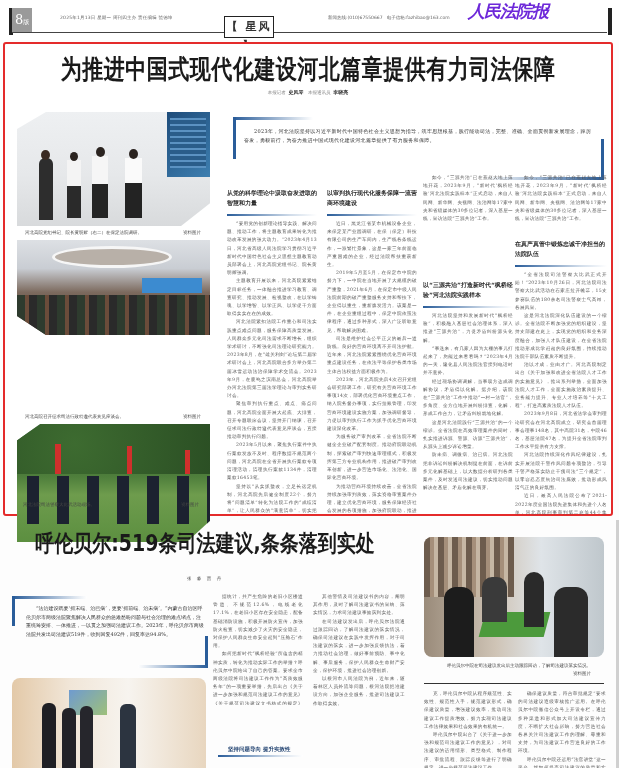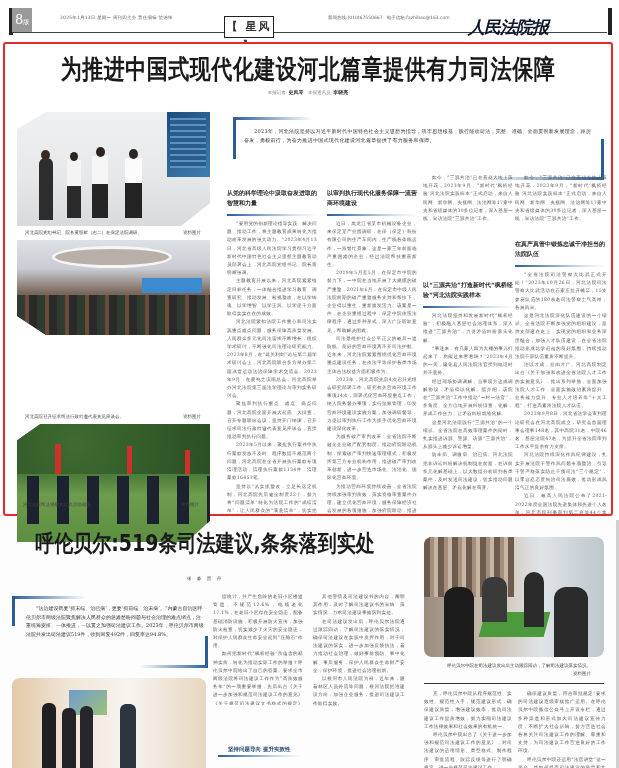--- a/index.html
+++ b/index.html
@@ -9,21 +9,21 @@
 
 .masthead{position:absolute;left:0;top:0;width:619px;height:40px;background:#fff}
 .pageno{position:absolute;left:12px;top:8px;width:20px;height:24px;background:#9a9a9a;color:#fff;font-family:"DejaVu Serif",serif;font-size:13px;line-height:24px;padding-left:3px}
 .pageno .ban{font-size:6px}
 .lbar{position:absolute;left:9px;top:8px;width:4px;height:27px;background:#222}
 .rbar{position:absolute;right:7px;top:8px;width:4px;height:27px;background:#222}
 .meta-l{position:absolute;left:60px;top:15px;font-size:4.5px;color:#666;font-family:"DejaVu Sans",sans-serif;letter-spacing:.2px}
 .meta-r{position:absolute;left:328px;top:15px;font-size:4.5px;color:#666;font-family:"DejaVu Sans",sans-serif}
 .hline{position:absolute;left:12px;top:32px;width:595px;height:1px;background:#444}
 .column-box{position:absolute;left:224px;top:16px;width:50px;height:22px;border:1.5px solid #222;background:#fff;text-align:center;font-size:11px;font-weight:bold;line-height:19px;font-family:"DejaVu Serif",serif;letter-spacing:2px}
-.logo{position:absolute;left:468px;top:16px;font-family:"DejaVu Serif",serif;font-size:17px;font-style:italic;font-weight:bold;color:#0f172a;letter-spacing:-1px}
+.logo{position:absolute;left:468px;top:0;font-family:"DejaVu Serif",serif;font-size:17px;font-style:italic;font-weight:bold;color:#6d28d9;letter-spacing:-1px}
 
 .a1{position:absolute;left:3px;top:42px;width:610px;height:474px;border:2px solid #e42b2b;border-radius:3px;background:#fff}
 .h1{position:absolute;left:0;top:8px;width:100%;text-align:center;font-family:"DejaVu Sans",sans-serif;font-weight:bold;font-size:21px;color:#1a1a1a;letter-spacing:.5px;transform:scaleY(1.25);transform-origin:top}
 .byline{position:absolute;left:0;top:45px;width:100%;text-align:center;font-size:4.5px;color:#888}
 .byline b{color:#333;font-family:"DejaVu Sans",sans-serif;font-size:5px}
 .lead{position:absolute;left:225px;top:73px;width:380px;height:56px}
 .lead .bl{position:absolute;left:3px;top:0;width:3px;height:42px;background:#2a5d9a}
 .lead .bt{position:absolute;left:3px;top:0;width:80px;height:3px;background:linear-gradient(90deg,#2a5d9a,#fff)}
 .lead .br{position:absolute;right:6px;top:22px;width:3px;height:40px;background:#2a5d9a}
 .lead .bb{position:absolute;right:6px;top:60px;width:120px;height:3px;background:linear-gradient(90deg,#fff,#2a5d9a)}

